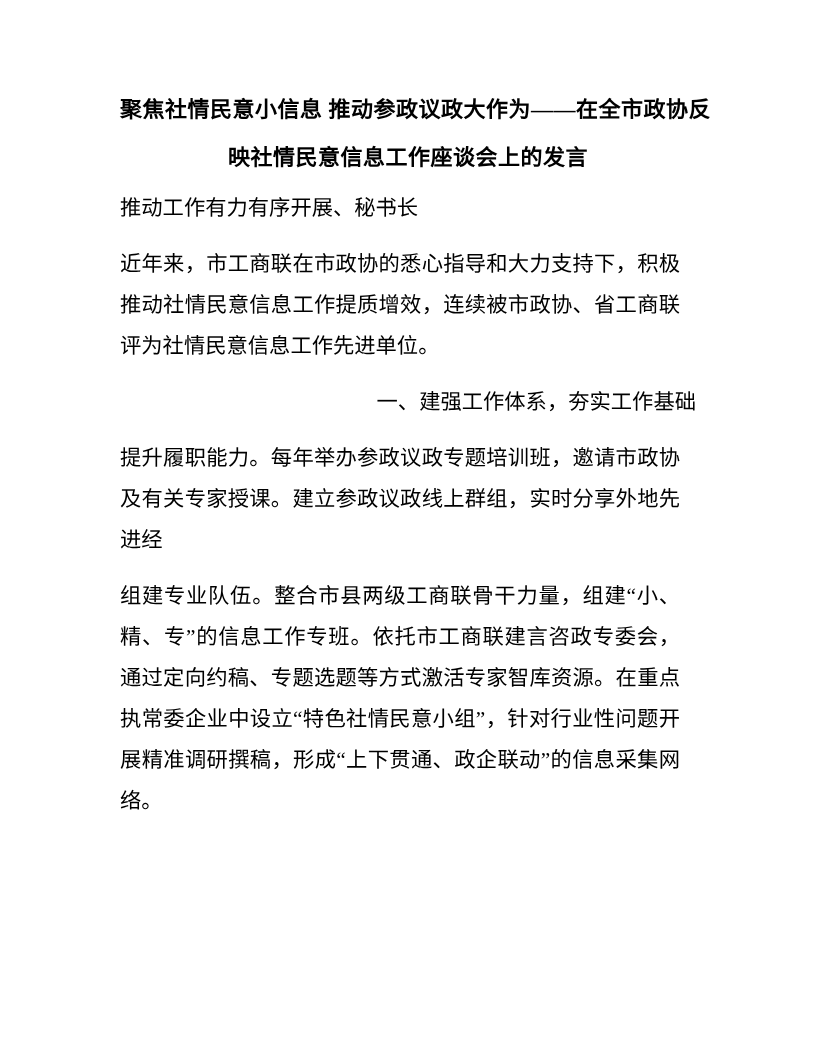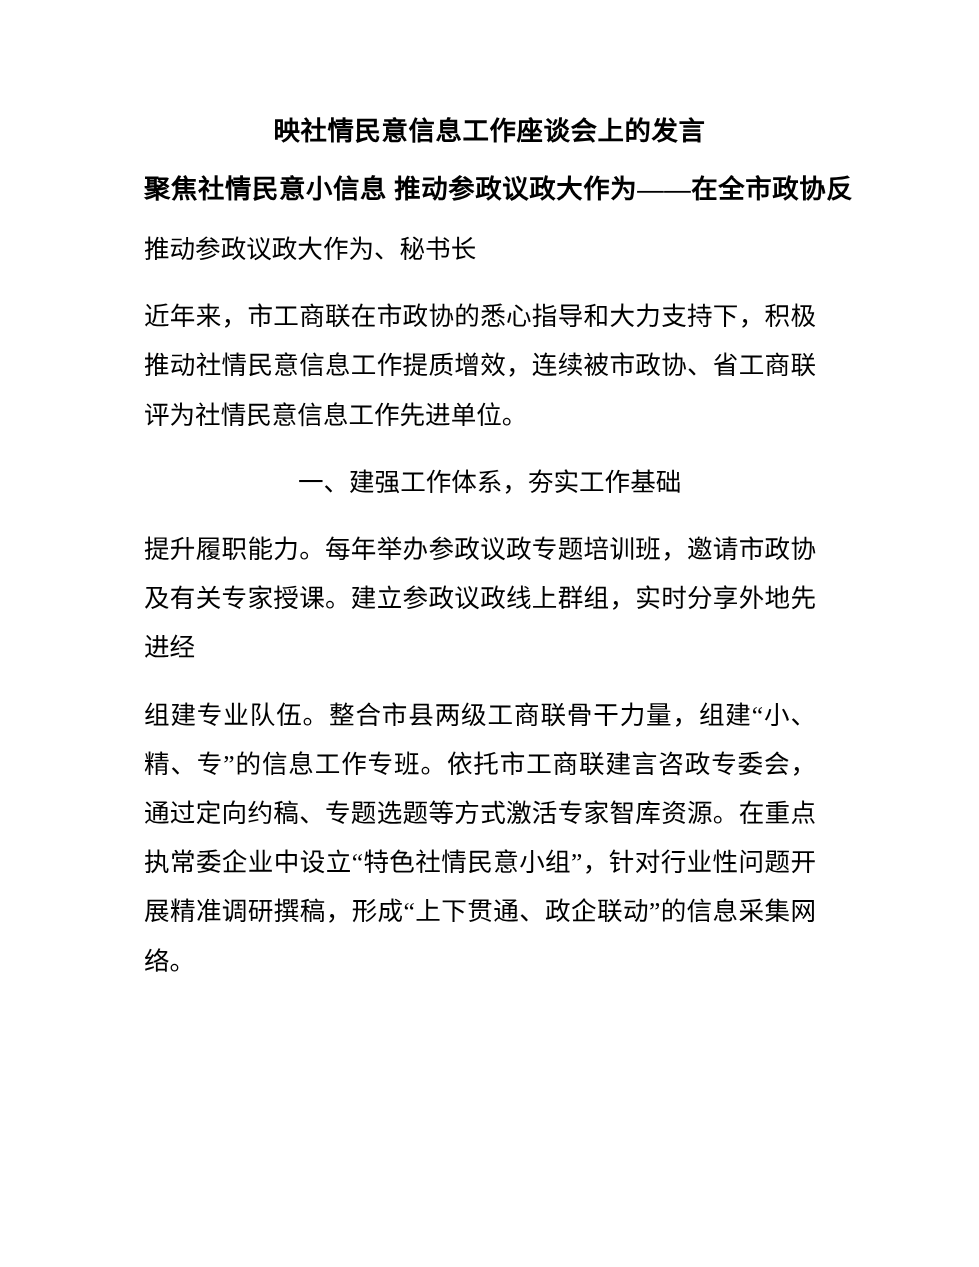--- a/index.html
+++ b/index.html
@@ -43,34 +43,34 @@
     line-height: 41px;
     text-align: justify;
     text-justify: inter-ideograph;
     word-break: break-all;
   }
   .section-heading {
     margin: 15px 0 0 0;
     font-size: 21.3px;
     font-weight: normal;
     line-height: 41px;
-    text-align: center;
+    text-align: right;
   }
 </style>
 </head>
 <body>
 
 <div class="page">
 
   <h1 class="doc-title">
+    <span class="title-line">聚焦社情民意小信息 推动参政议政大作为——在全市政协反</span>
     <span class="title-line">映社情民意信息工作座谈会上的发言</span>
-    <span class="title-line">聚焦社情民意小信息 推动参政议政大作为——在全市政协反</span>
   </h1>
 
-  <p class="byline">推动参政议政大作为、秘书长</p>
+  <p class="byline">推动工作有力有序开展、秘书长</p>
 
   <p class="para">近年来，市工商联在市政协的悉心指导和大力支持下，积极推动社情民意信息工作提质增效，连续被市政协、省工商联评为社情民意信息工作先进单位。</p>
 
   <h2 class="section-heading">一、建强工作体系，夯实工作基础</h2>
 
 
   <p class="para">提升履职能力。每年举办参政议政专题培训班，邀请市政协及有关专家授课。建立参政议政线上群组，实时分享外地先进经</p>
 
   <p class="para">组建专业队伍。整合市县两级工商联骨干力量，组建“小、精、专”的信息工作专班。依托市工商联建言咨政专委会，通过定向约稿、专题选题等方式激活专家智库资源。在重点执常委企业中设立“特色社情民意小组”，针对行业性问题开展精准调研撰稿，形成“上下贯通、政企联动”的信息采集网络。</p>
 

